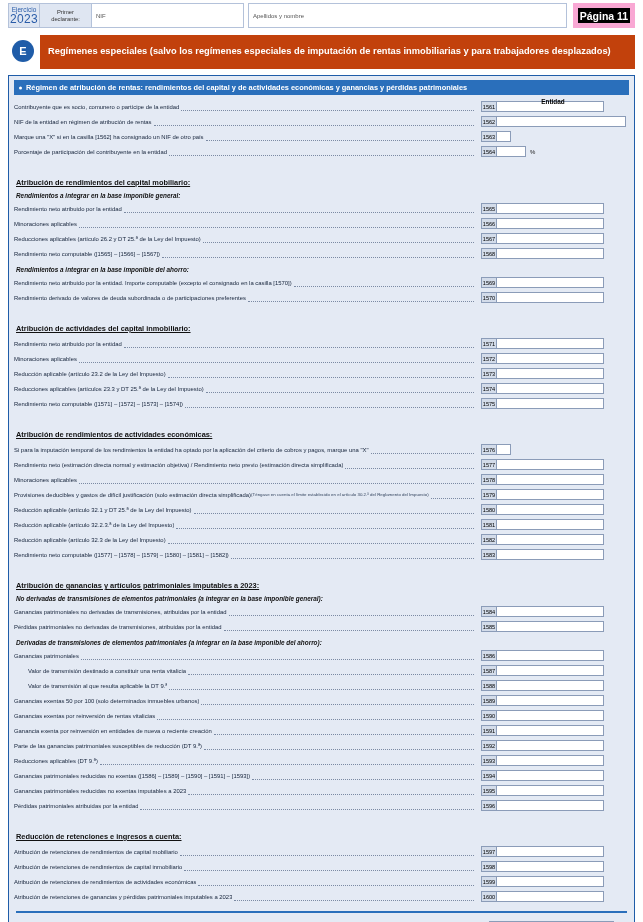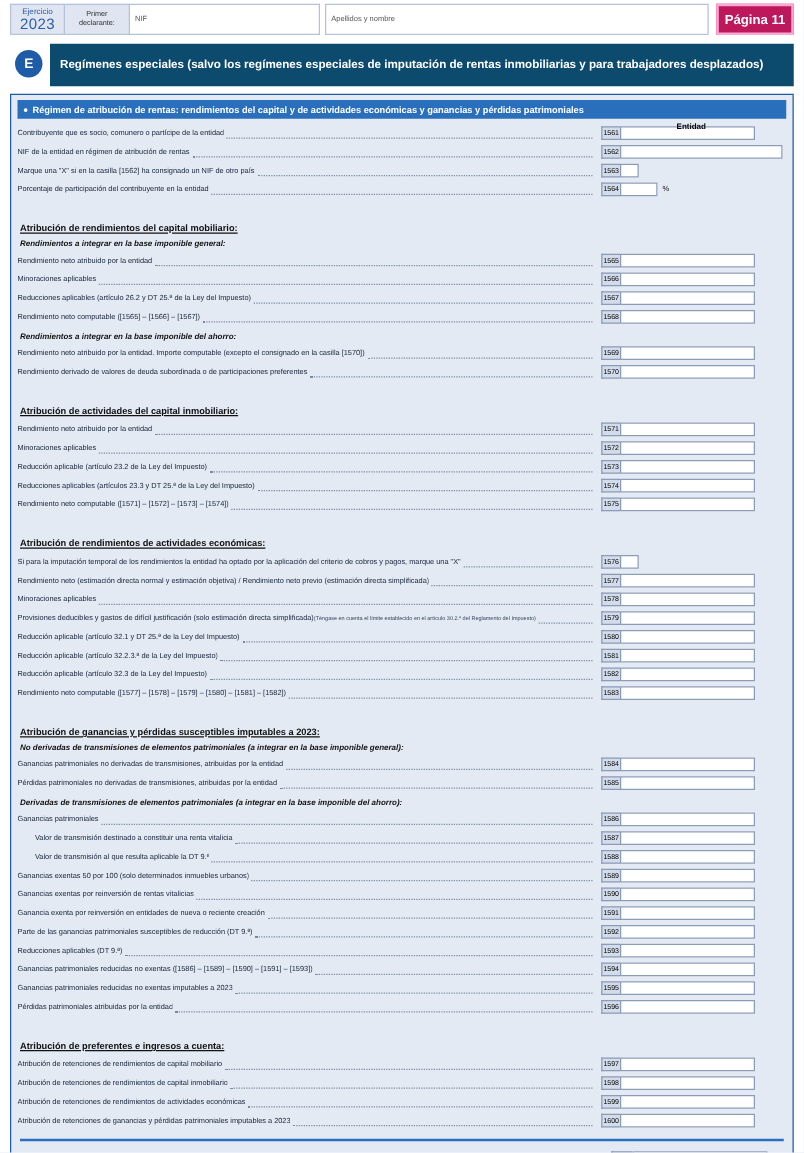--- a/index.html
+++ b/index.html
@@ -9,21 +9,21 @@
     background:#ffffff;
     font-family:"Liberation Sans", sans-serif;
     color:#1a1a1a;
     overflow:hidden;
   }
   .page{position:relative;width:643px;height:922px;box-sizing:border-box;padding:0 8px;}
 
   
   .idbar{display:flex;align-items:stretch;height:25px;margin-top:3px;}
   .ejercicio{
-    width:44px;background:#dfe6f2;border:1px solid #b4c2da;
+    width:32px;background:#dfe6f2;border:1px solid #b4c2da;
     display:flex;flex-direction:column;justify-content:center;align-items:center;
     box-sizing:border-box;
   }
   .ejercicio .lbl{font-size:6.5px;color:#2a5ca8;line-height:7px;}
   .ejercicio .yr{font-size:12px;color:#2a5ca8;line-height:12px;letter-spacing:.3px;}
   .declarante{
     width:52px;background:#dfe6f2;border:1px solid #b4c2da;border-left:none;
     display:flex;flex-direction:column;justify-content:center;align-items:center;
     box-sizing:border-box;
   }
@@ -32,34 +32,34 @@
     width:152px;background:#fff;border:1px solid #b4c2da;border-left:none;
     display:flex;align-items:center;box-sizing:border-box;padding-left:4px;
   }
   .nif-field .ph{font-size:6px;color:#555;}
   .ape-field{
     flex:1;background:#fff;border:1px solid #b4c2da;
     display:flex;align-items:center;box-sizing:border-box;padding-left:4px;margin-left:4px;
   }
   .ape-field .ph{font-size:6px;color:#555;}
   .pagina{
-    width:62px;margin-left:6px;background:#be185d;border:2px solid #f9a8d4;
+    width:62px;margin-left:6px;background:#000000;border:5px solid #f9a8d4;
     display:flex;align-items:center;justify-content:center;box-sizing:border-box;
   }
   .pagina span{color:#fff;font-size:10.5px;font-weight:bold;}
 
   
   .ebanner{display:flex;align-items:stretch;margin-top:7px;height:34px;}
   .ecircle{
     width:22px;height:22px;border-radius:50%;background:#1f5ca8;color:#fff;
     display:flex;align-items:center;justify-content:center;
     font-size:11px;font-weight:bold;margin:5px 6px 0 4px;flex:none;
   }
   .etitle{
-    flex:1;background:#0c4a6e;color:#fff;display:flex;align-items:center;
+    flex:1;background:#c2410c;color:#fff;display:flex;align-items:center;
     padding:2px 8px;box-sizing:border-box;
   }
   .etitle span{font-size:9.3px;font-weight:bold;line-height:11.5px;}
 
   
   .body-box{
     margin-top:6px;border:1.6px solid #1f5ca8;background:#e4eaf4;
     padding:4px 5px 6px 5px;box-sizing:border-box;position:relative;
   }
 
@@ -450,21 +450,21 @@
             <span class="txt">Rendimiento neto computable ([1577] – [1578] – [1579] – [1580] – [1581] – [1582])</span>
             <span class="dots"></span>
           </div>
           <div class="rightpart">
             <div class="boxwrap">
               <div class="boxnum">1583</div>
               <div class="boxin w-std"></div>
             </div>
           </div>
         </div>
-        <div class="sechead">Atribución de ganancias y pérdidas susceptibles imputables a 2023:</div>
+        <div class="sechead">Atribución de ganancias y artículos patrimoniales imputables a 2023:</div>
         <div class="subhead">No derivadas de transmisiones de elementos patrimoniales (a integrar en la base imponible general):</div>
         <div class="rowline row">
           <div class="leftpart">
             <span class="txt">Ganancias patrimoniales no derivadas de transmisiones, atribuidas por la entidad</span>
             <span class="dots"></span>
           </div>
           <div class="rightpart">
             <div class="boxwrap">
               <div class="boxnum">1584</div>
               <div class="boxin w-std"></div>
@@ -609,21 +609,21 @@
             <span class="txt">Pérdidas patrimoniales atribuidas por la entidad</span>
             <span class="dots"></span>
           </div>
           <div class="rightpart">
             <div class="boxwrap">
               <div class="boxnum">1596</div>
               <div class="boxin w-std"></div>
             </div>
           </div>
         </div>
-        <div class="sechead">Atribución de preferentes e ingresos a cuenta:</div>
+        <div class="sechead">Reducción de retenciones e ingresos a cuenta:</div>
         <div class="rowline row">
           <div class="leftpart">
             <span class="txt">Atribución de retenciones de rendimientos de capital mobiliario</span>
             <span class="dots"></span>
           </div>
           <div class="rightpart">
             <div class="boxwrap">
               <div class="boxnum">1597</div>
               <div class="boxin w-std"></div>
             </div>

